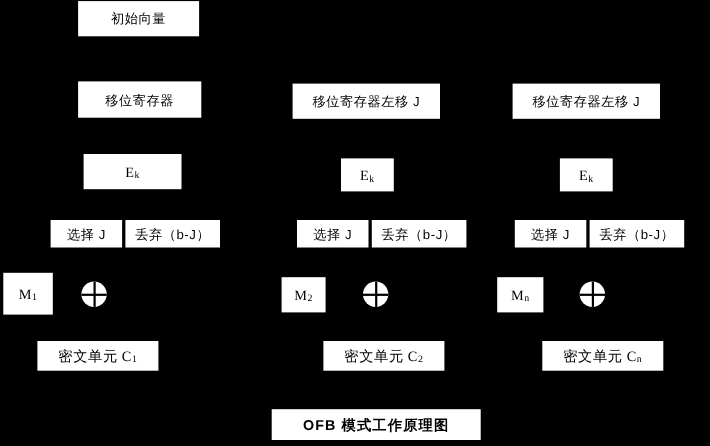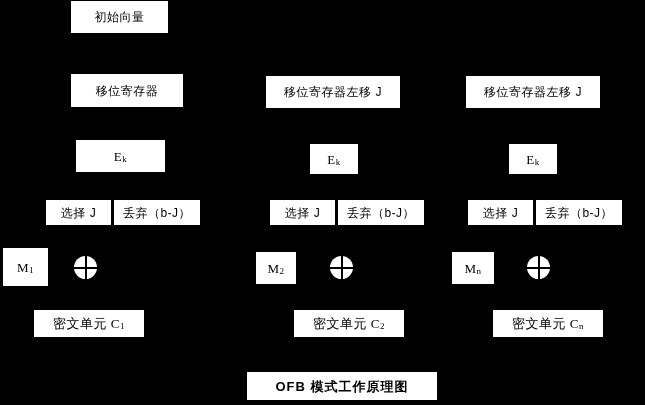--- a/index.html
+++ b/index.html
@@ -67,21 +67,21 @@
     width: 2px;
     margin-left: -1px;
     background: #000000;
   }
 </style>
 </head>
 <body>
 
 <div id="canvas">
 
-  <div class="box" style="left:71px; top:1px; width:97px; height:32px;">初始向量</div>
+  <div class="box" style="left:71px; top:1px; width:110px; height:32px;">初始向量</div>
 
   <div class="box" style="left:71px; top:74px; width:112px; height:33px;">移位寄存器</div>
 
   <div class="box mono-label" style="left:76px; top:140px; width:89px; height:32px;">
     <span>E</span>
       <span class="sub">k</span>
   </div>
 
   <div class="box" style="left:46px; top:200px; width:65px; height:25px;">选择 J</div>
 

